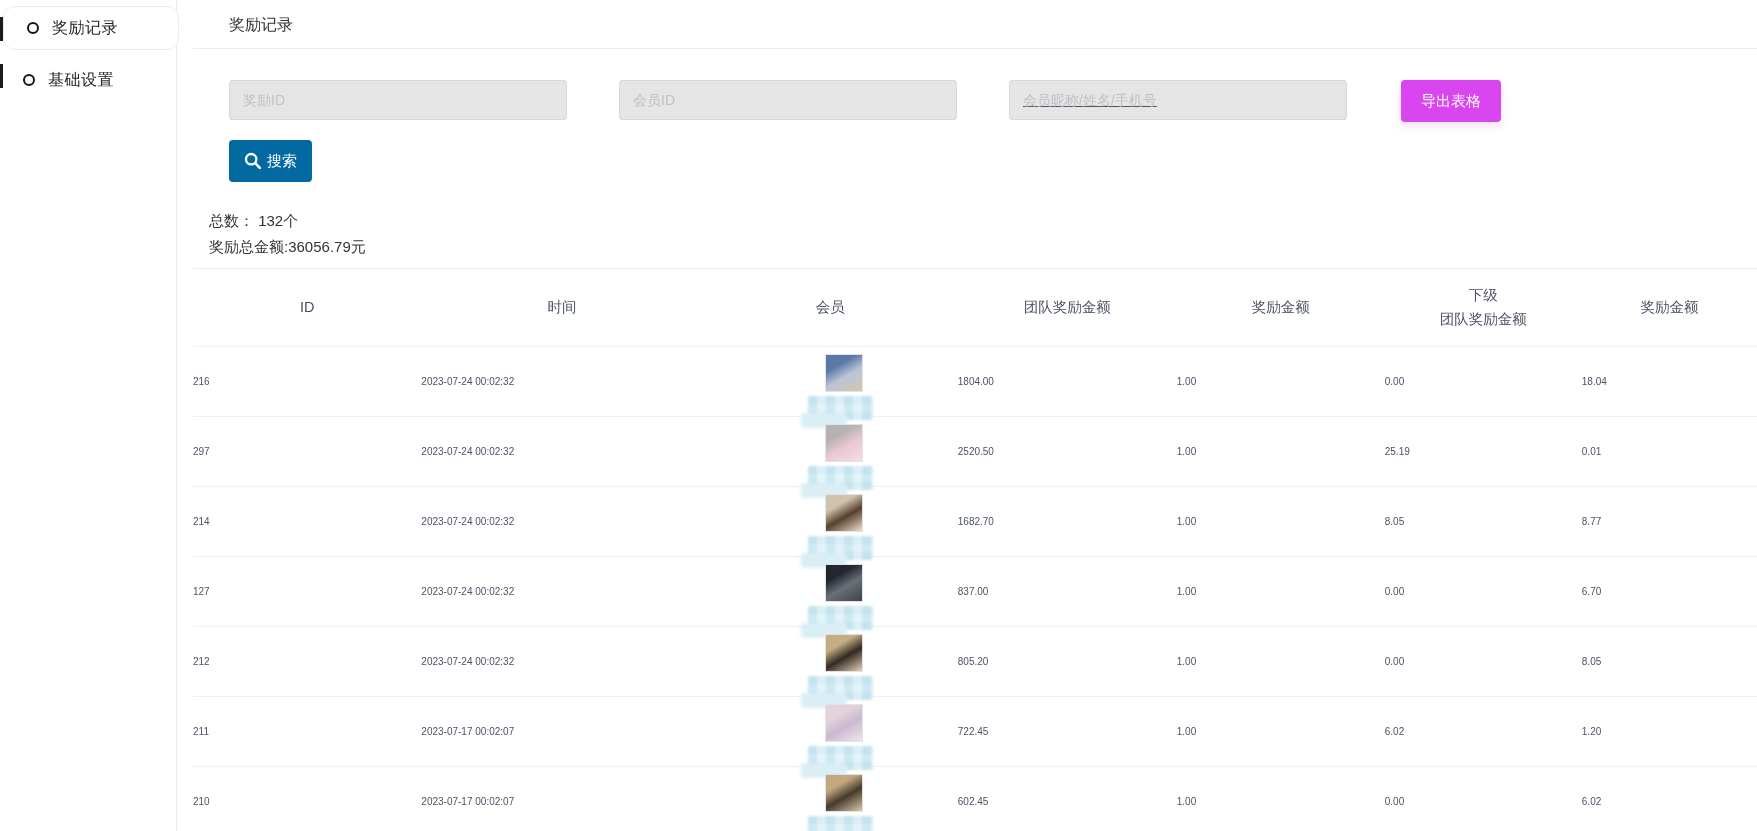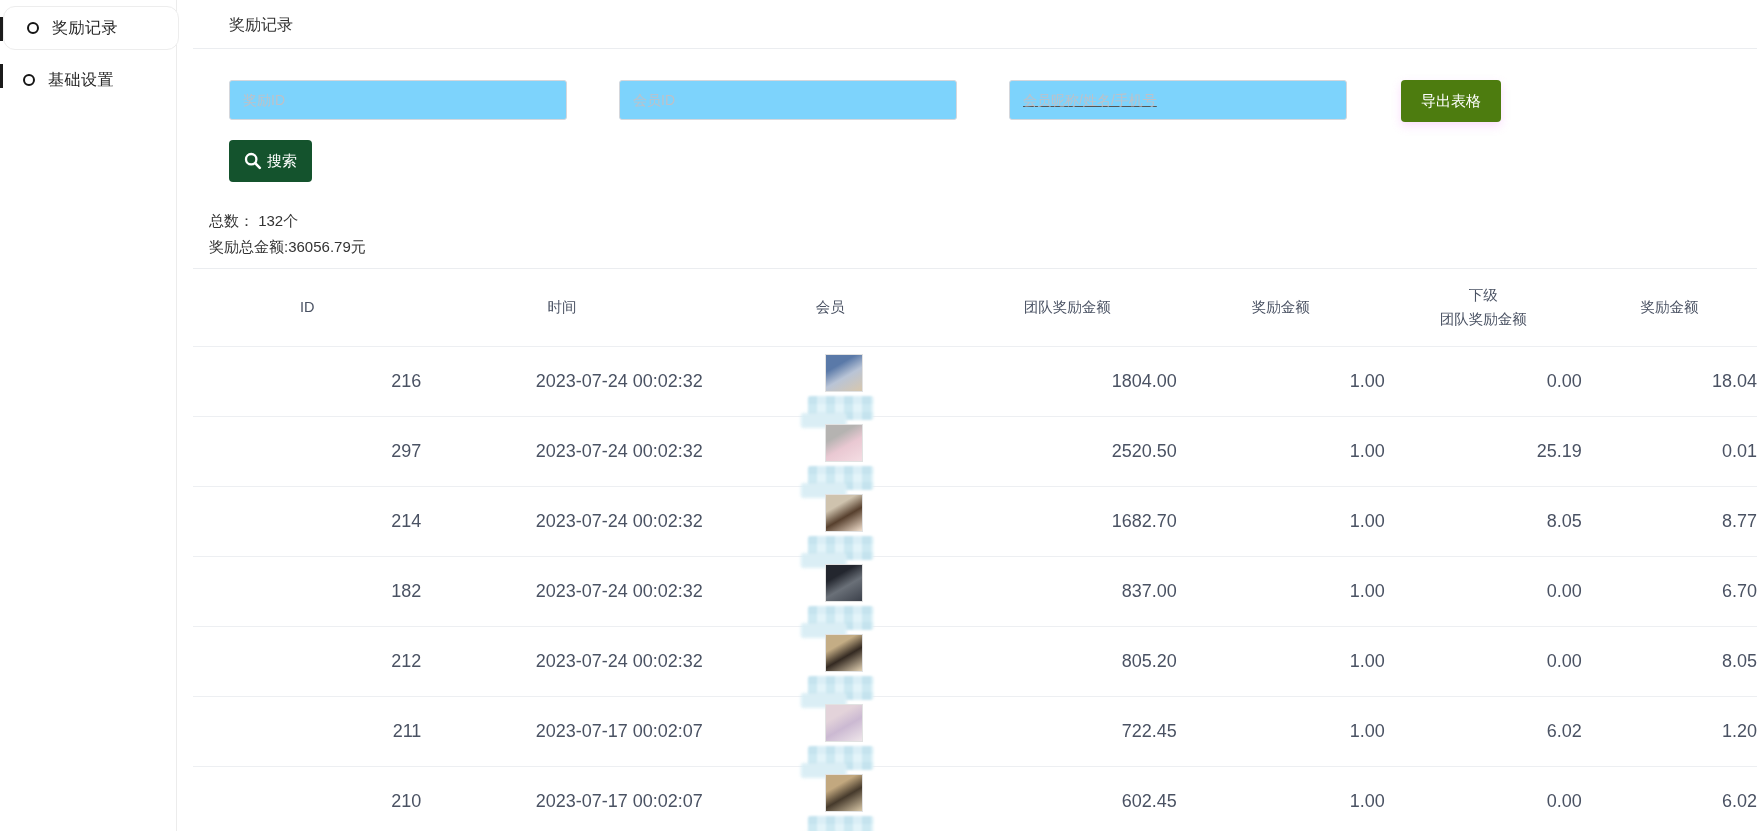--- a/index.html
+++ b/index.html
@@ -21,21 +21,21 @@
     flex: 0 0 auto; }
   .side-label { font-size: 16px; color: #262626; letter-spacing: .5px; }
 
   
   .main { margin-left: 177px; width: 1580px; padding-left: 16px; }
   .title-bar { height: 49px; line-height: 49px; padding-left: 36px;
     border-bottom: 1px solid #ebedf0; font-size: 16px; color: #333; }
 
   .filters { display: flex; align-items: flex-start; margin: 31px 0 0 36px; }
   .flt-input { width: 338px; height: 40px; border: 1px solid #d5d7dc; border-radius: 3px;
-    padding: 0 13px; font-size: 14px; color: #555; outline: none; background: #7dd3fc;
+    padding: 0 13px; font-size: 14px; color: #555; outline: none; background: #e5e5e5;
     font-family: inherit; }
   .flt-input::placeholder { color: #bdc1c8; }
   .flt-input + .flt-input { margin-left: 52px; }
   .flt-input.third { margin-left: 52px; text-decoration: underline; }
   .export-btn { margin-left: 54px; height: 42px; padding: 0 20px; border: none;
     border-radius: 4px; color: #fff; font-size: 15px; cursor: pointer;
     font-family: inherit; box-shadow: 0 4px 10px rgba(236, 121, 245, 0.25); }
 
   .search-row { margin: 18px 0 0 36px; }
   .search-btn { display: inline-flex; align-items: center; gap: 5px; height: 42px;
@@ -45,21 +45,21 @@
 
   .summary { margin: 26px 0 0 16px; font-size: 15px; color: #333; line-height: 26px; }
 
   
   .tbl-wrap { margin-top: 8px; }
   table.tbl { width: 100%; border-collapse: collapse; table-layout: fixed;
     border-top: 1px solid #ebedf0; }
   .tbl th { font-weight: 400; font-size: 14.5px; color: #4a5263; text-align: center;
     padding: 14px 0 15px; line-height: 24px; vertical-align: middle;
     border-bottom: 1px solid #edeff2; }
-  .tbl td { height: 69px; font-size: 18px; color: #4a5263; text-align: right;
+  .tbl td { height: 69px; font-size: 10px; color: #4a5263; text-align: left;
     vertical-align: middle; border-bottom: 1px solid #edeff2; }
   .th-line { display: block; }
 
   .member-box { position: relative; width: 72px; height: 69px; margin: 0 auto;
     transform: translateX(14px); }
   .avatar { position: absolute; top: 7px; left: 50%; transform: translateX(-50%);
     width: 38px; height: 38px; border: 1px solid #e2e2e2; background: #cfcfcf; }
   .censor { position: absolute; top: 49px; left: 50%; transform: translateX(-55%);
     width: 66px; height: 24px; border-radius: 3px; filter: blur(1.1px); opacity: .95;
     background:
@@ -87,25 +87,25 @@
 </div>
 
 <div class="main">
 
   <div class="title-bar">奖励记录</div>
 
   <div class="filters">
     <input class="flt-input" type="text" placeholder="奖励ID" style="">
     <input class="flt-input" type="text" placeholder="会员ID" style="">
     <input class="flt-input third" type="text" placeholder="会员昵称/姓名/手机号" style="">
-    <button class="export-btn" style="background:#4d7c0f">导出表格</button>
+    <button class="export-btn" style="background:#d946ef">导出表格</button>
   </div>
 
   <div class="search-row">
-    <button class="search-btn" style="background:#14532d">
+    <button class="search-btn" style="background:#0369a1">
       <span>
         <svg width="18" height="18" viewBox="0 0 18 18">
           <circle cx="7.2" cy="7.2" r="5.2" fill="none" stroke="#fff" stroke-width="2.3"></circle>
           <line x1="11.2" y1="11.2" x2="15.8" y2="15.8" stroke="#fff" stroke-width="2.6" stroke-linecap="round"></line>
         </svg>
       </span>
       <span>搜索</span>
     </button>
   </div>
 
@@ -176,21 +176,21 @@
               <div class="avatar" style="background: linear-gradient(150deg, rgb(207, 195, 174) 0%, rgb(207, 195, 174) 30%, rgb(87, 64, 46) 58%, rgb(242, 224, 206) 100%);"></div>
               <div class="censor"></div>
             </div>
           </td>
           <td>1682.70</td>
           <td>1.00</td>
           <td>8.05</td>
           <td>8.77</td>
         </tr>
         <tr>
-          <td>182</td>
+          <td>127</td>
           <td>2023-07-24 00:02:32</td>
           <td>
             <div class="member-box">
               <div class="avatar" style="background: linear-gradient(150deg, rgb(35, 38, 46) 0%, rgb(35, 38, 46) 30%, rgb(106, 112, 120) 58%, rgb(60, 65, 75) 100%);"></div>
               <div class="censor"></div>
             </div>
           </td>
           <td>837.00</td>
           <td>1.00</td>
           <td>0.00</td>

